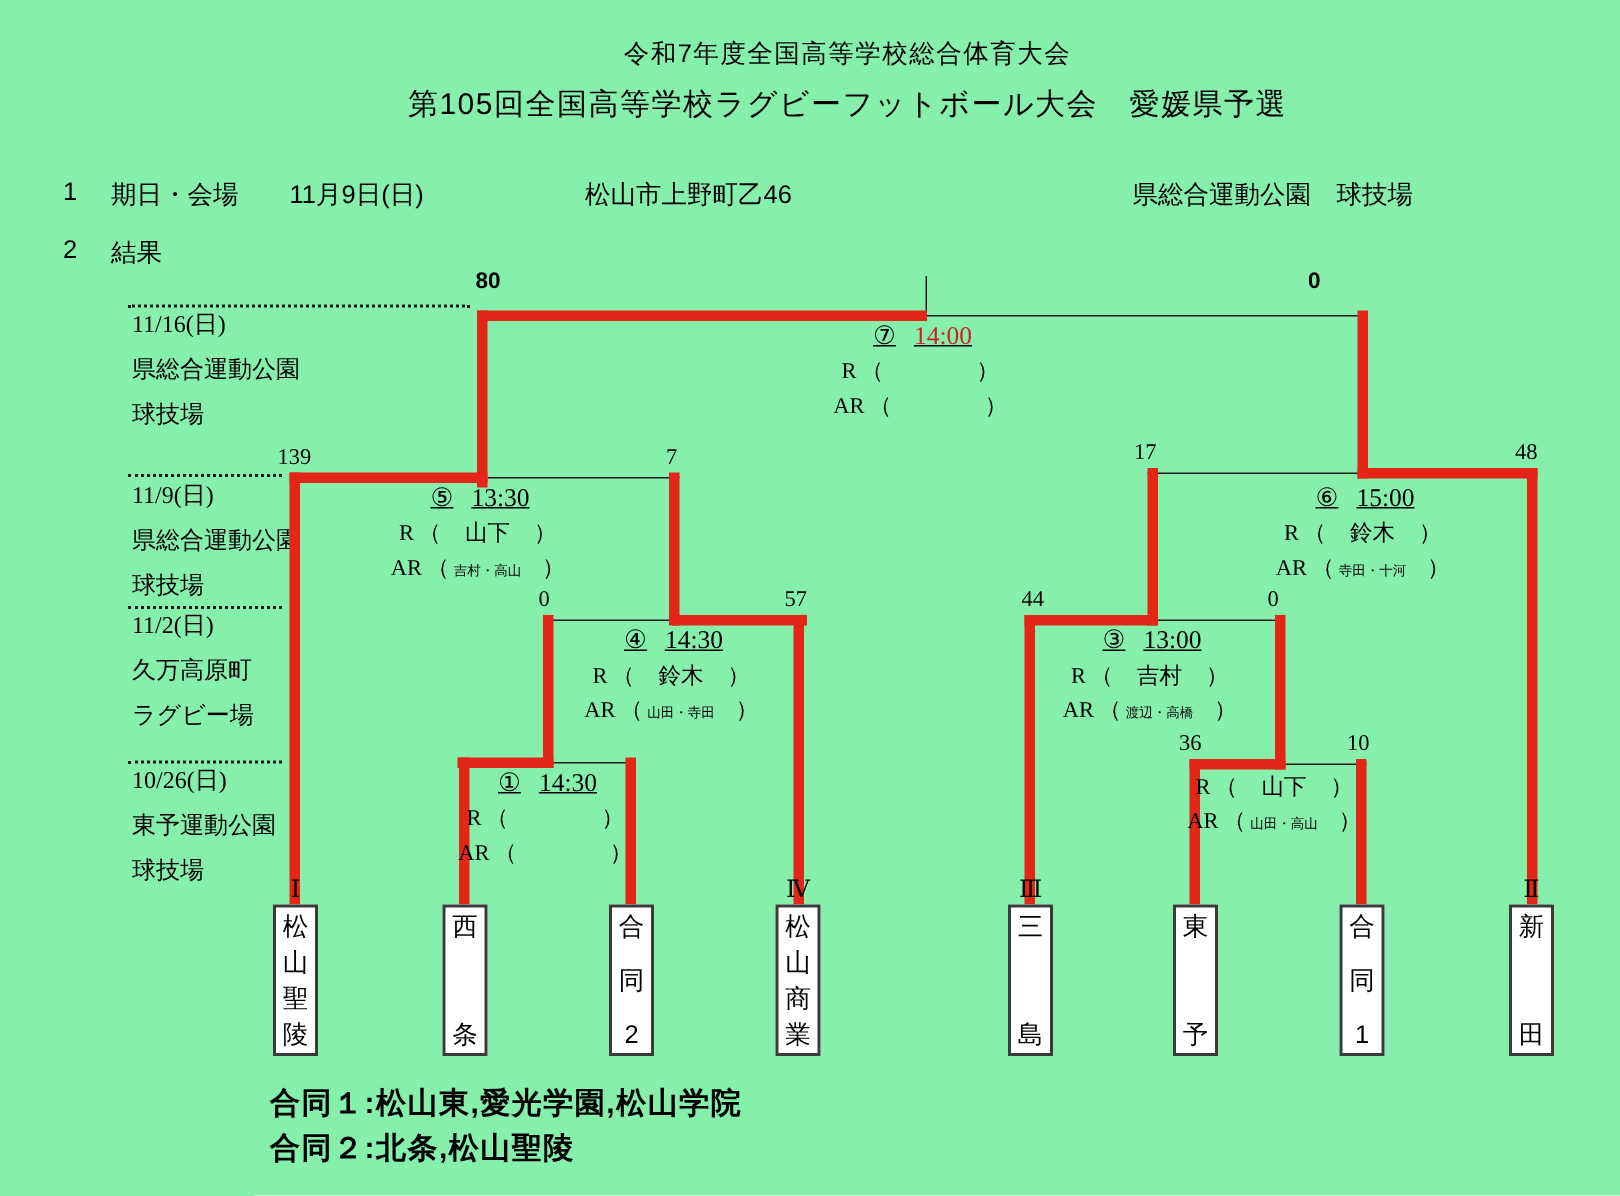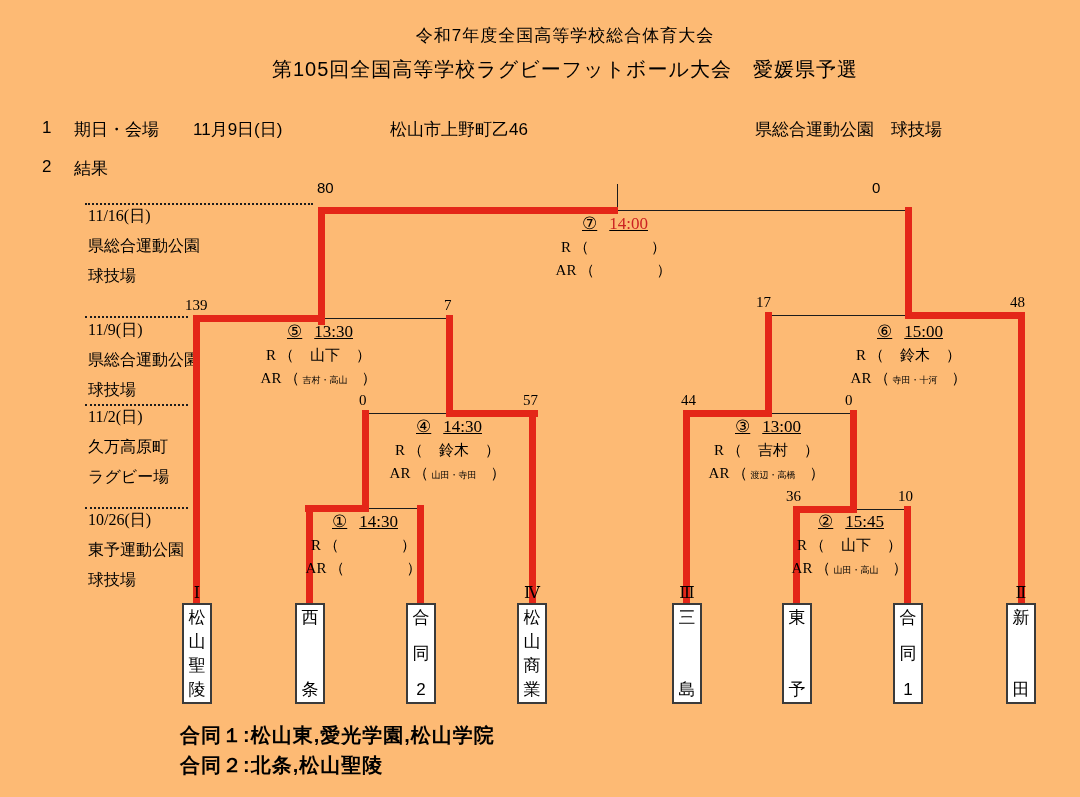--- a/index.html
+++ b/index.html
@@ -1,29 +1,29 @@
 <!DOCTYPE html>
 <html><head>
 <meta charset="utf-8">
 <style>
   html,body{margin:0;padding:0;background:#fff;}
-  #page{position:relative;width:1080px;height:797px;background:#fdba74;overflow:hidden;
+  #page{position:relative;width:1080px;height:797px;background:#86efac;overflow:hidden;
         font-family:"Liberation Sans","DejaVu Sans",sans-serif;color:#000;}
   .abs{position:absolute;}
   
   .red{position:absolute;background:#e42618;}
   .blk{position:absolute;background:#1c1c1c;}
   .dotted{position:absolute;height:0;border-top:2px dotted #1c1c1c;}
   
   .title1{font-size:17px;letter-spacing:1px;}
   .title2{font-size:20px;letter-spacing:1px;}
   .center{text-align:center;}
   .inforow{font-size:17px;}
   .champion{font-size:20px;font-weight:bold;letter-spacing:2px;}
-  .bigscore{font-size:24px;font-weight:normal;}
+  .bigscore{font-size:24px;font-weight:bold;}
   .score{position:absolute;font-size:15px;font-family:"Liberation Serif","DejaVu Serif",serif;}
   .match{position:absolute;width:170px;text-align:center;
          font-family:"Liberation Serif","DejaVu Serif",serif;}
   .m1{font-size:17px;text-decoration:underline;}
   .m1 .mtime{margin-left:12px;}
   .m2,.m3{font-size:15px;margin-top:4px;}
   .mp{margin:0 3px;}
   .rname{display:inline-block;min-width:56px;text-align:center;font-size:15px;}
   .arname{display:inline-block;min-width:56px;text-align:left;font-size:9px;}
   .tred{color:#cc2222;}
@@ -160,21 +160,20 @@
     <div class="m3"><span>AR</span><span class="mp">（</span><span class="arname">渡辺・高橋</span><span class="mp">）</span></div>
   </div>
 
   <div class="match" style="left:280px;top:511px">
     <div class="m1"><span>①</span><span class="mtime">14:30</span></div>
     <div class="m2"><span>R</span><span class="mp">（</span><span class="rname"></span><span class="mp">）</span></div>
     <div class="m3"><span>AR</span><span class="mp">（</span><span class="arname"></span><span class="mp">）</span></div>
   </div>
 
   <div class="match" style="left:766px;top:511px">
-    <div class="m1"><span>②</span><span class="mtime">15:45</span></div>
     <div class="m2"><span>R</span><span class="mp">（</span><span class="rname">山下</span><span class="mp">）</span></div>
     <div class="m3"><span>AR</span><span class="mp">（</span><span class="arname">山田・高山</span><span class="mp">）</span></div>
   </div>
 
   <div class="seed" style="left:182px;top:583px">Ⅰ</div>
   <div class="seed" style="left:517px;top:583px">Ⅳ</div>
   <div class="seed" style="left:672px;top:583px">Ⅲ</div>
   <div class="seed" style="left:1006px;top:583px">Ⅱ</div>
 
   <div class="team-box" style="left:182px;top:603px">

